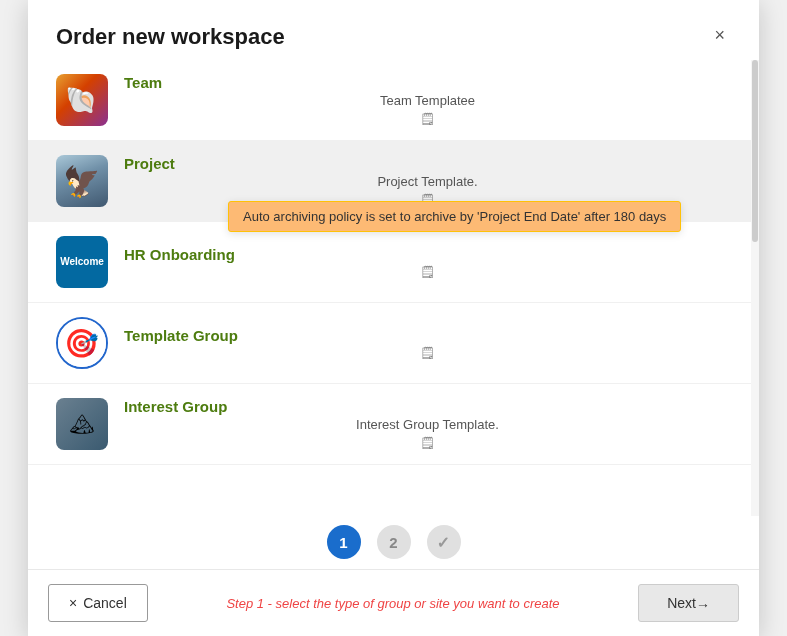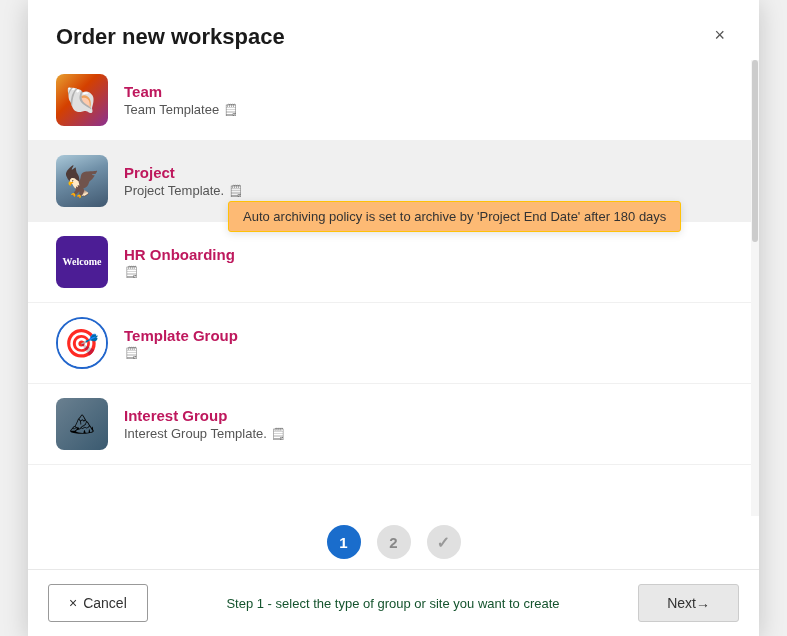--- a/index.html
+++ b/index.html
@@ -76,60 +76,60 @@
     .icon-project-bird {
       width: 100%;
       height: 100%;
       background: linear-gradient(160deg, #aac8d8 0%, #7090a8 40%, #405870 100%);
       display: flex;
       align-items: center;
       justify-content: center;
       font-size: 30px;
     }
     .icon-hr {
-      background: #4c1d95;
+      background: #0369a1;
       width: 100%;
       height: 100%;
       display: flex;
       align-items: center;
       justify-content: center;
       color: white;
       font-size: 11px;
       font-weight: bold;
       text-align: right;
       flex-direction: column;
-      font-family: Liberation Serif, serif;
     }
     .icon-interest {
       background: linear-gradient(135deg, #6a8090 0%, #3a5a70 100%);
       width: 100%;
       height: 100%;
       display: flex;
       align-items: center;
       justify-content: center;
       font-size: 20px;
     }
     .workspace-info {
       flex: 1;
     }
     .workspace-name {
       font-size: 15px;
       font-weight: 600;
-      color: #be185d;
+      color: #4d7c0f;
       display: flex;
       align-items: center;
       gap: 6px;
     }
     .workspace-template {
       font-size: 13px;
       color: #555;
       display: flex;
       align-items: center;
       gap: 4px;
       margin-top: 2px;
+      flex-direction: column;
     }
     .template-icon {
       font-size: 12px;
       color: #666;
     }
     .tooltip-box {
       position: absolute;
       left: 200px;
       top: 60px;
       background: #fdba74;
@@ -191,22 +191,23 @@
       border-radius: 3px;
       cursor: pointer;
       display: flex;
       align-items: center;
       gap: 6px;
       font-family: inherit;
     }
     .footer-hint {
       flex: 1;
       font-size: 13px;
-      color: #14532d;
+      color: #ef4444;
       text-align: center;
+      font-style: italic;
     }
     .next-btn {
       background: #e8e8e8;
       border: 1.5px solid #ccc;
       color: #333;
       font-size: 14px;
       padding: 10px 28px;
       border-radius: 3px;
       cursor: pointer;
       display: flex;

